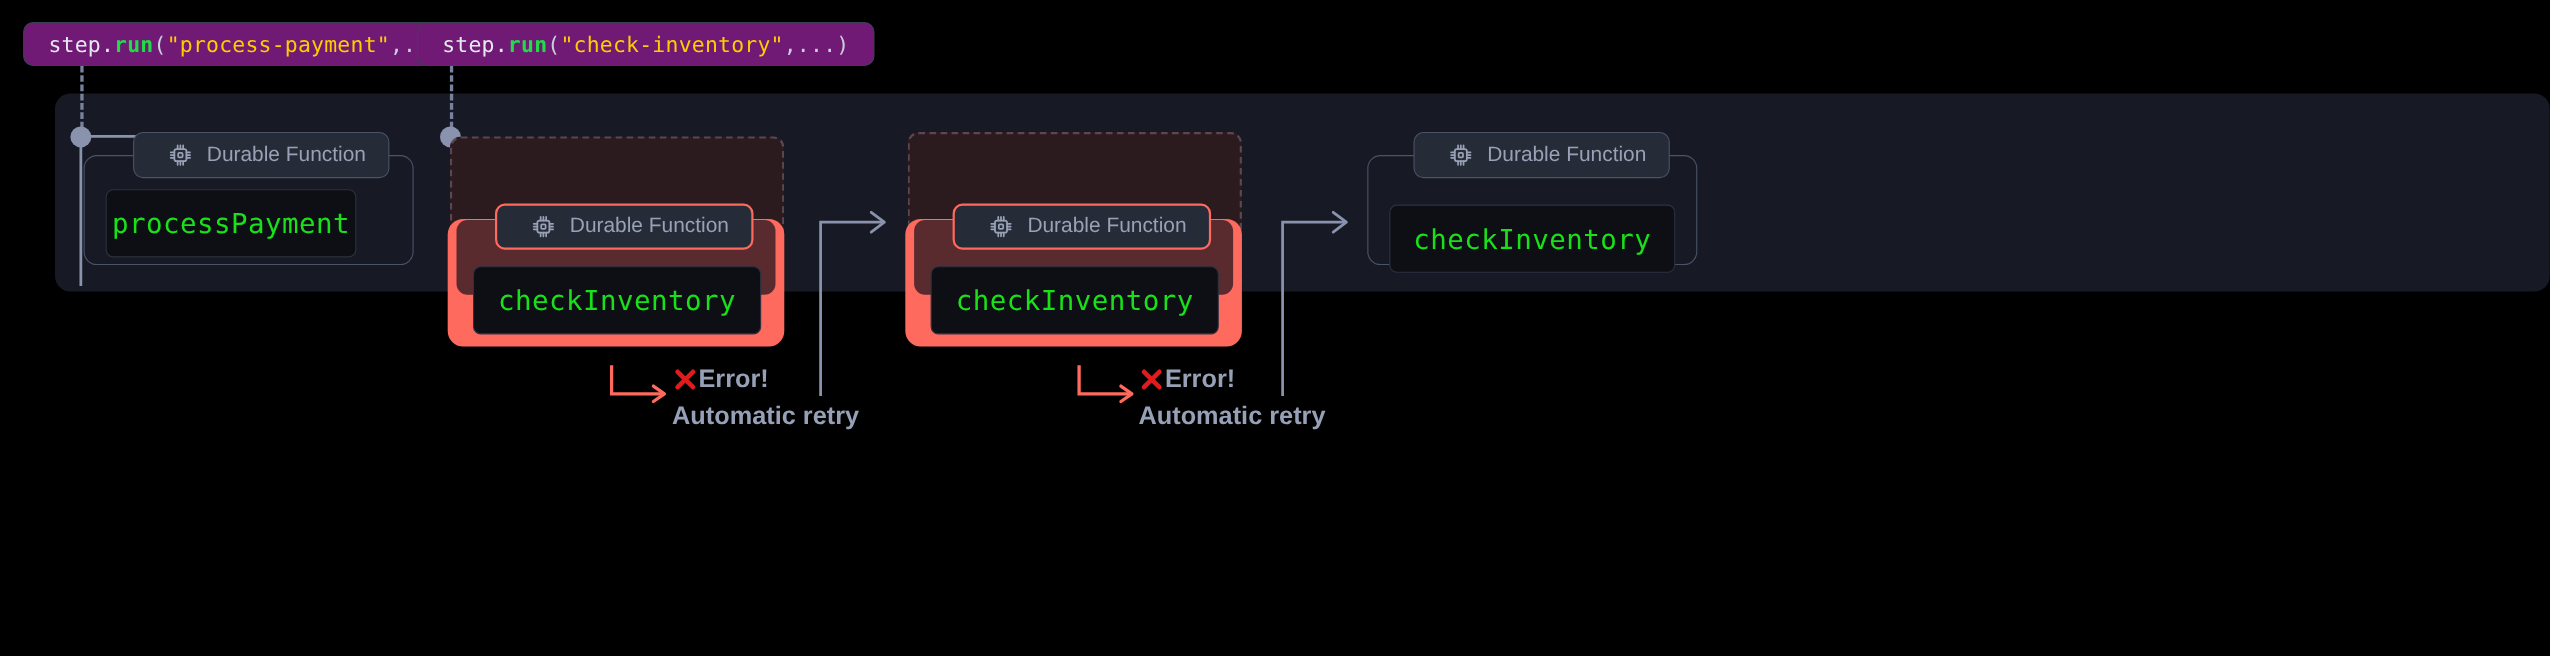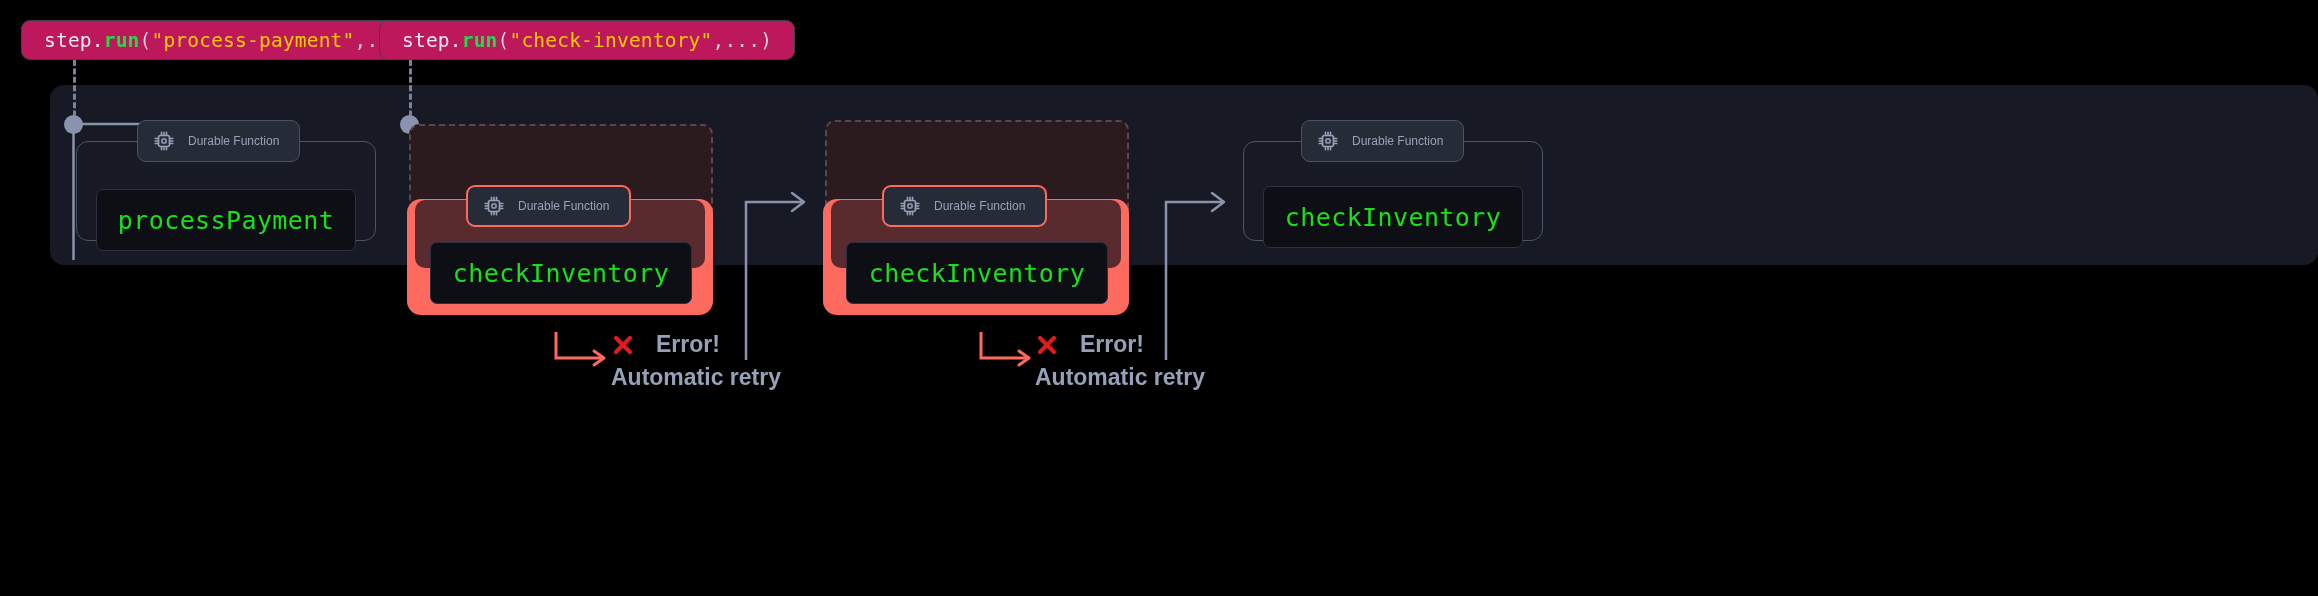--- a/index.html
+++ b/index.html
@@ -8,21 +8,21 @@
     width:2318px; height:596px;
     background:#000000;
     overflow:hidden;
     font-family:"Liberation Sans", sans-serif;
   }
   #stage{ position:relative; width:2318px; height:596px; background:#000; }
 
   
   .callout{
     position:absolute;
-    background:#be185d;
+    background:#701a75;
     border:1.5px solid #3b4253;
     border-radius:9px;
     display:flex; align-items:center; justify-content:flex-end;
     font-family:"DejaVu Sans Mono","Liberation Mono",monospace;
     font-size:19.5px;
     letter-spacing:.2px;
     white-space:nowrap;
     padding:0 22px;
   }
   .tok-plain{ color:#e6e9ef; }
@@ -60,25 +60,24 @@
     background:transparent;
   }
   .dfbadge{
     position:absolute;
     top:-21px; left:48px;
     height:42px;
     display:flex; align-items:center; gap:12px;
     background:#262b38;
     border:1.5px solid #4b5368;
     border-radius:9px;
-    padding:0 20px 0 14px;
+    padding:0 20px 0 30px;
     color:#98a1b5;
-    font-size:12px;
+    font-size:19px;
     white-space:nowrap;
-    margin-left:16px;
   }
   .dfbadge.err{ border-color:#ff6a5e; border-width:2.5px; background:#262b38; }
   .chip-icon{ width:24px; height:24px; display:block; flex:none; }
   .codebox{
     position:absolute;
     background:#0d0f14;
     border:1px solid #2c3142;
     border-radius:7px;
     display:flex; align-items:center; justify-content:center;
     color:#19e019;
@@ -108,21 +107,21 @@
   
   .conn{ position:absolute; overflow:visible; }
 
   
   .errlabel{
     position:absolute;
     display:flex; flex-direction:column; gap:6px;
     white-space:nowrap;
   }
   .errline1{
-    display:flex; align-items:center; gap:21px;
+    display:flex; align-items:center; gap:0;
     font-size:23px; font-weight:700; color:#96a0b6;
   }
   .xmark{ width:24px; height:24px; display:block; flex:none; }
   .errline2{ font-size:23px; font-weight:700; color:#96a0b6;text-align:right; }
 </style>
 </head>
 <body>
 
 <div id="stage">
 
@@ -161,21 +160,21 @@
       <svg class="chip-icon" viewBox="0 0 24 24">
         <g fill="none" stroke="#98a1b5" stroke-width="1.6" stroke-linecap="round">
           <rect x="6.5" y="6.5" width="11" height="11" rx="2"></rect>
           <rect x="10" y="10" width="4" height="4" rx="1"></rect>
           <path d="M9.5 3.2v3.3M12 3.2v3.3M14.5 3.2v3.3M9.5 17.5v3.3M12 17.5v3.3M14.5 17.5v3.3"></path>
           <path d="M3.2 9.5h3.3M3.2 12h3.3M3.2 14.5h3.3M17.5 9.5h3.3M17.5 12h3.3M17.5 14.5h3.3"></path>
         </g>
       </svg>
       <span>Durable Function</span>
     </div>
-    <div class="codebox" style="left:20px; top:48px; width:260px; height:62px;">
+    <div class="codebox" style="left:20px; top:31px; width:228px; height:62px;">
       <span>processPayment</span>
     </div>
   </div>
 
   <div class="failzone" style="left:409px; top:124px; width:304px; height:145px;"></div>
   <div class="failsolid" style="left:407px; top:199px; width:306px; height:116px;"></div>
   <div class="failinner" style="left:415px; top:200px; width:290px; height:68px;"></div>
 
   <div class="dfgroup" style="left:430px; top:218px; width:260px; height:86px;">
     <div class="dfbadge err" style="left:20px; top:-33px;">

